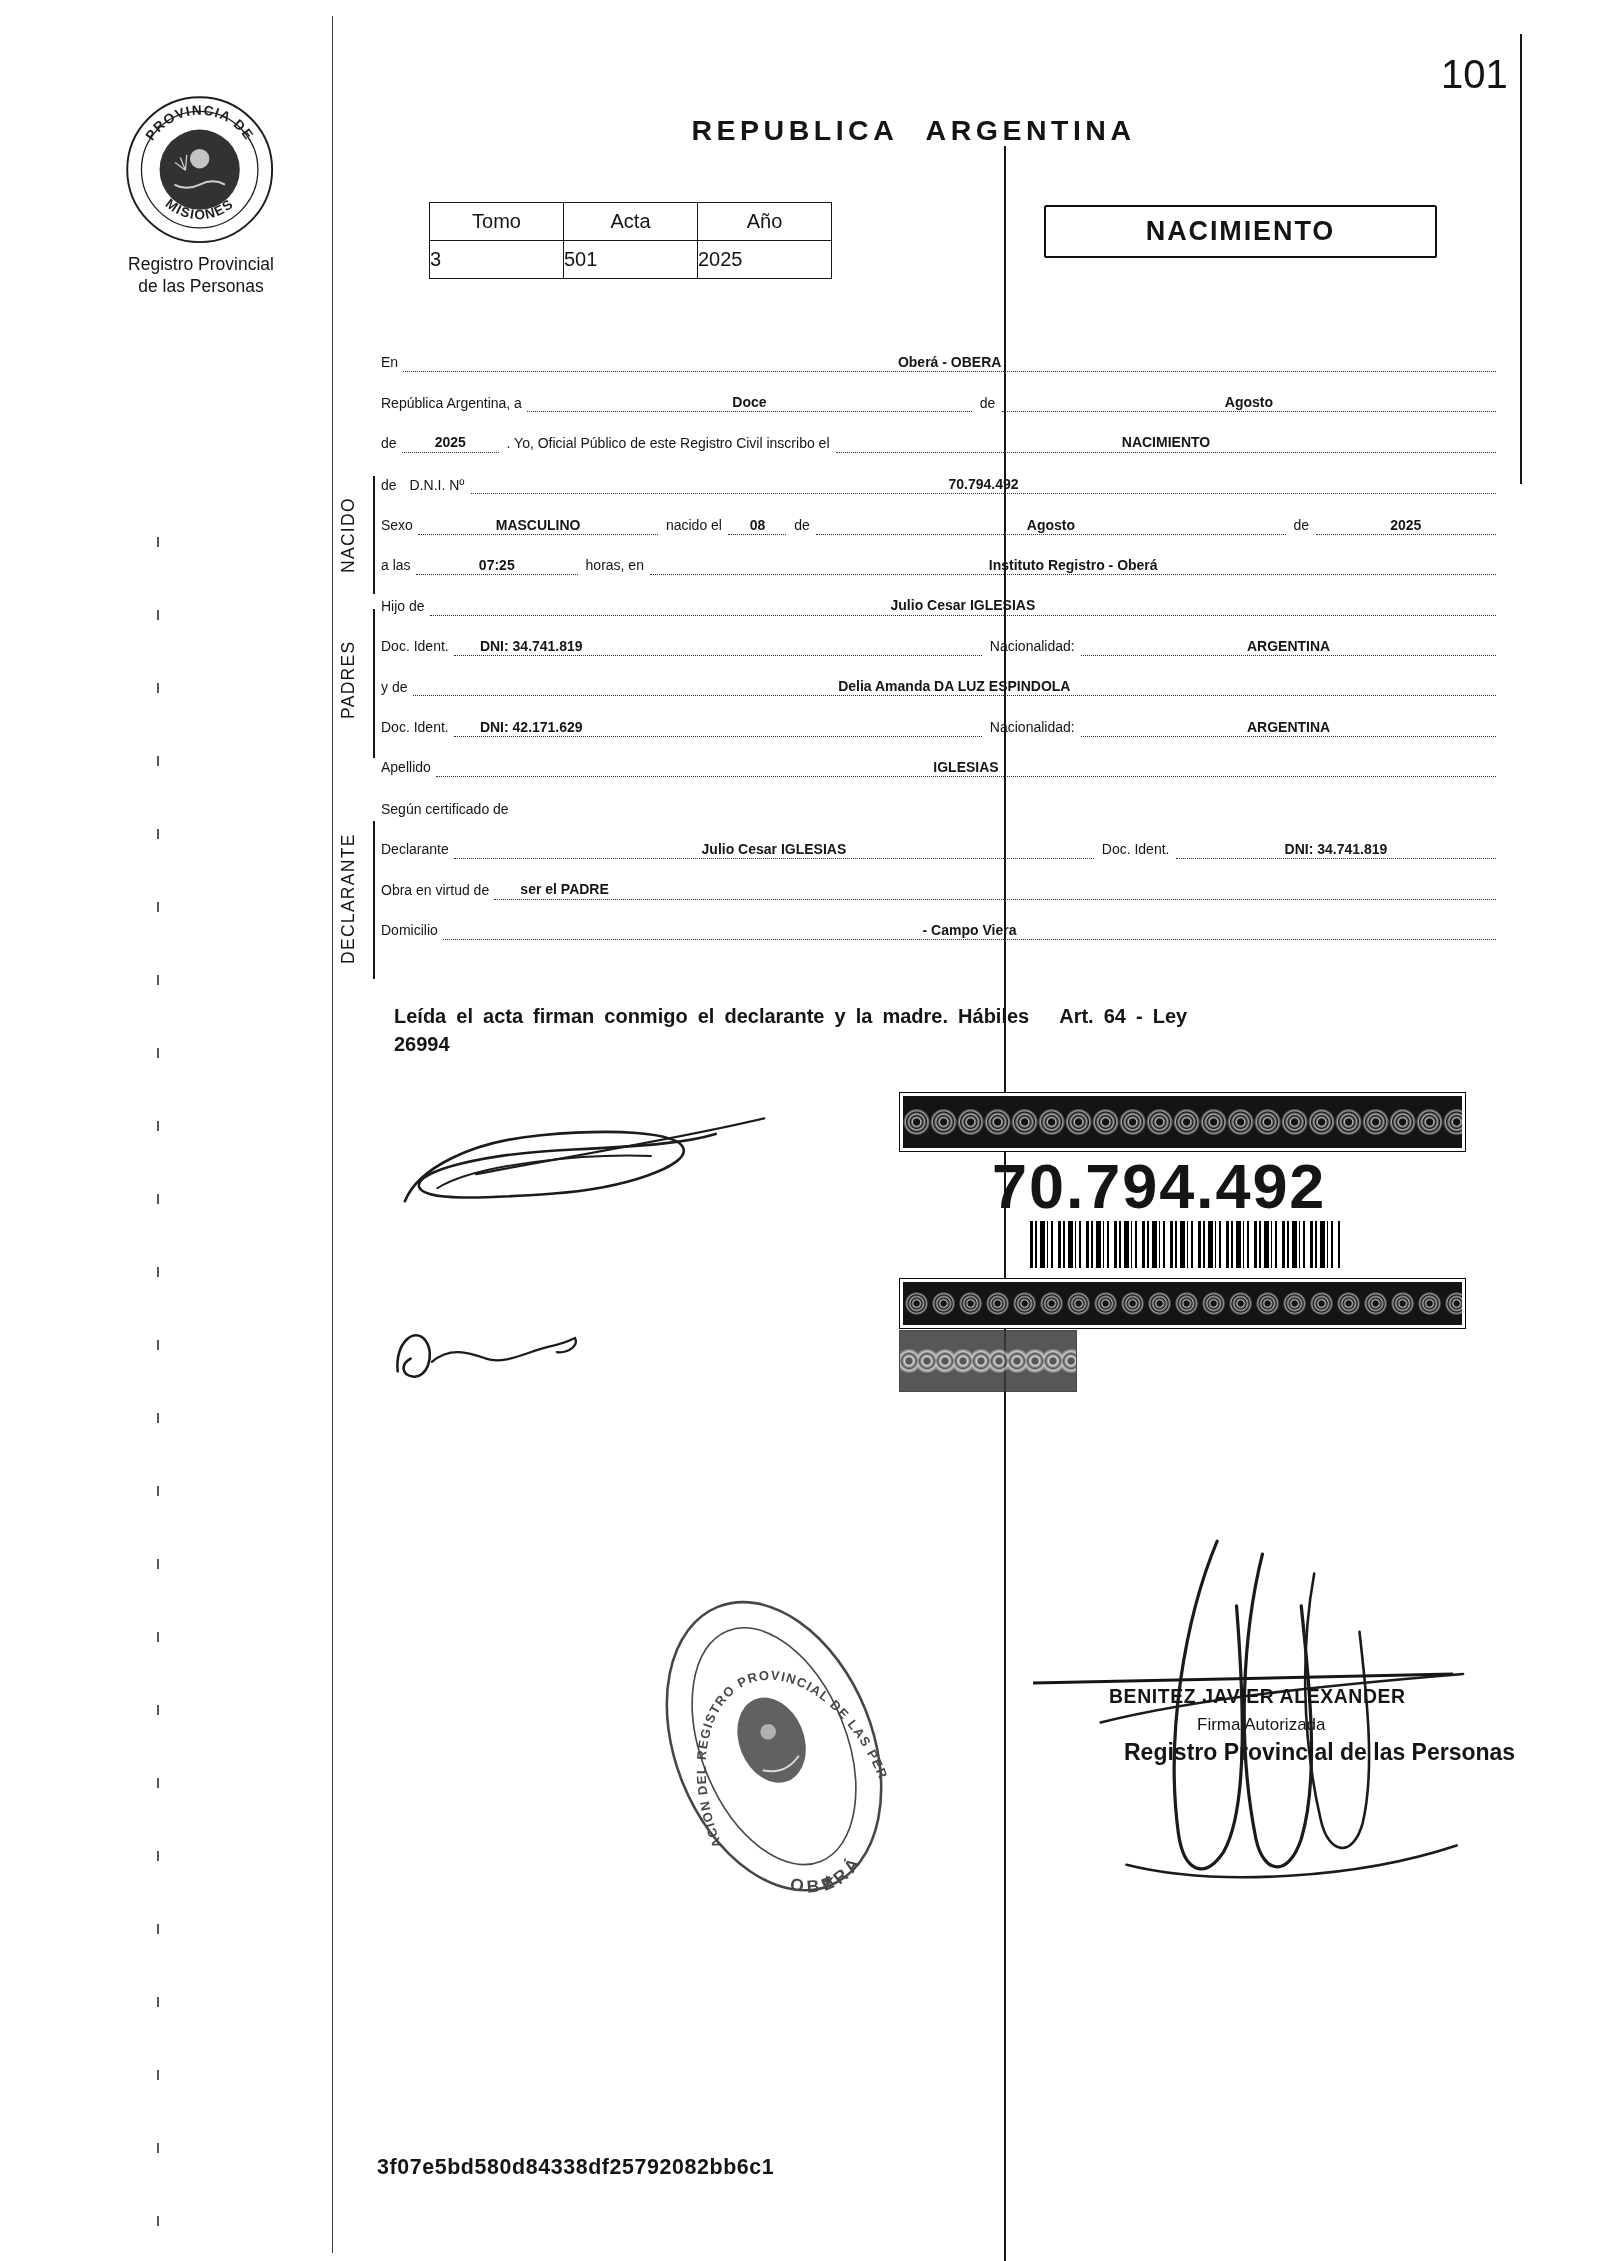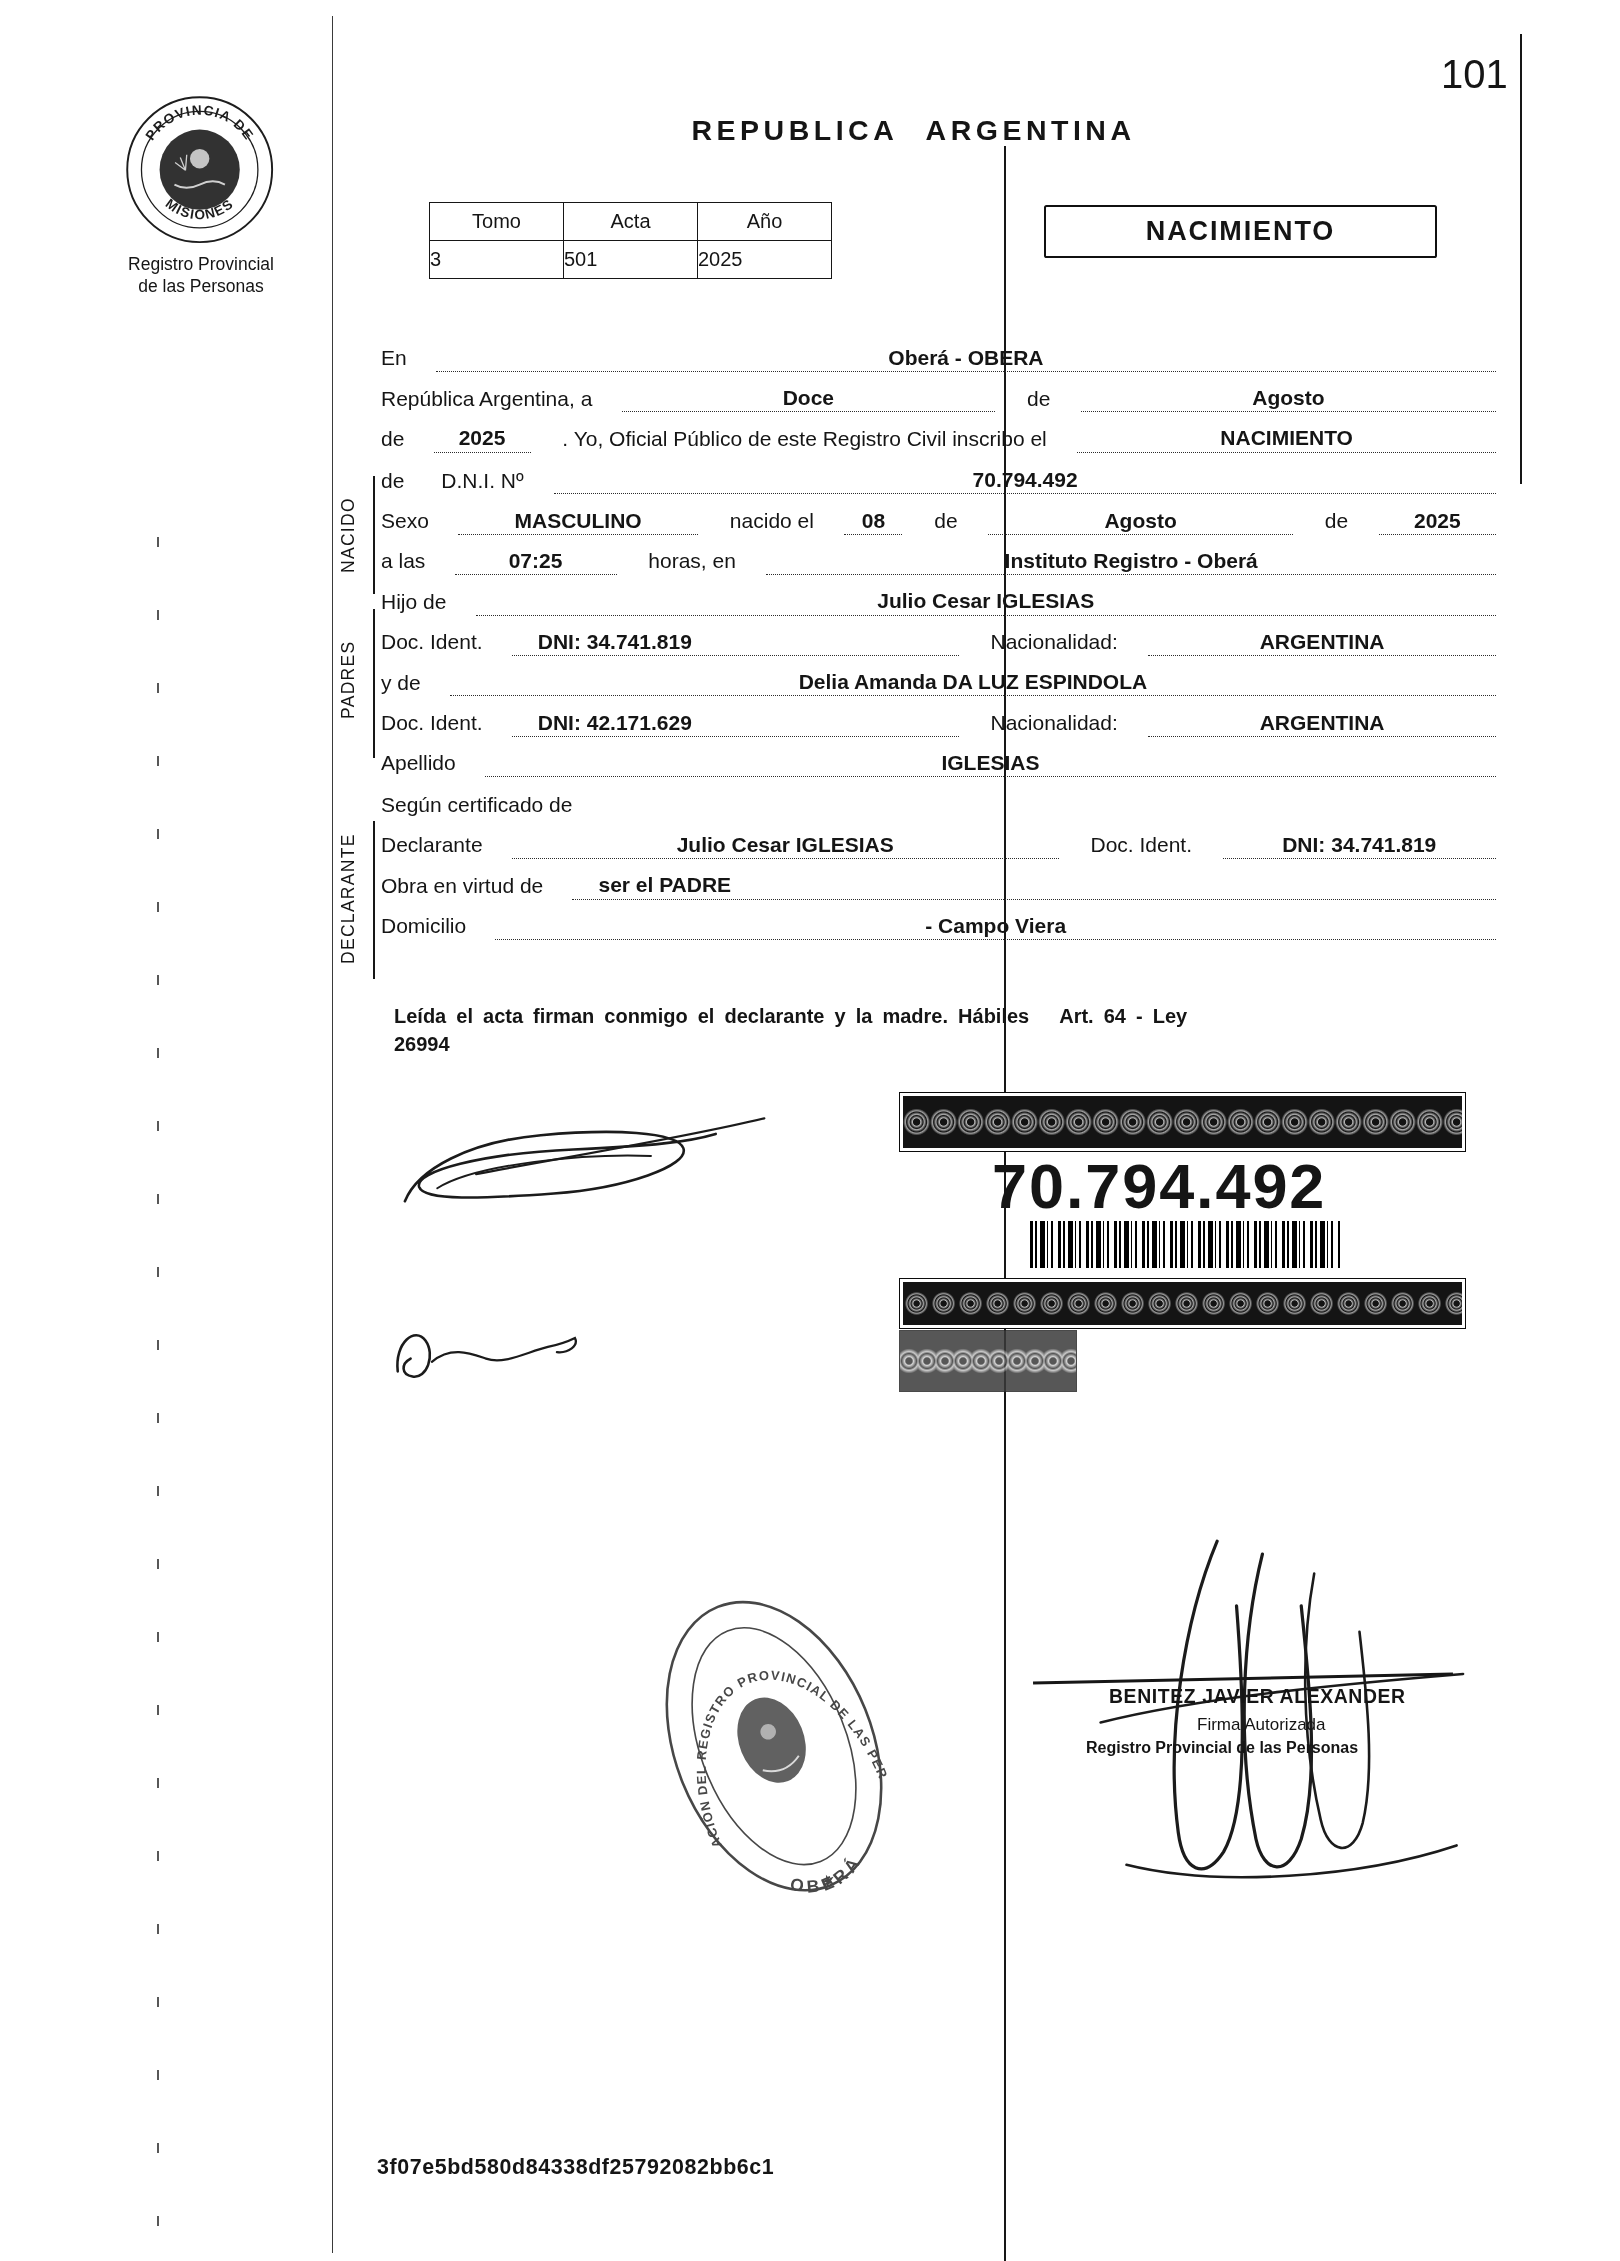--- a/index.html
+++ b/index.html
@@ -29,21 +29,21 @@
     font-size:20px;font-weight:400;padding:0;
   }
   #nac-box{
     position:absolute;left:1044px;top:205px;width:389px;height:49px;
     border:2.6px solid #101010;border-radius:2.6px;
     display:flex;align-items:center;justify-content:center;
     font-size:27px;font-weight:600;letter-spacing:1.9px;
   }
   
   #form{position:absolute;left:381px;top:342px;width:1115px;}
-  .fline{display:flex;align-items:flex-end;height:30px;margin-bottom:10.4px;font-size:21px;gap:24px;}
+  .fline{display:flex;align-items:flex-end;height:30px;margin-bottom:10.4px;font-size:14px;}
   .fl{white-space:nowrap;padding:0 5.2px 1.9px 0;}
   .fl.mid{padding:0 6.5px 1.9px 7.8px;}
   .fv{flex:1;border-bottom:1.9px dotted #2c2c2c;text-align:center;min-width:0;padding-bottom:1.3px;white-space:nowrap;}
   .fv b{font-weight:700;}
   .fv.left{text-align:left;padding-left:26px;}
   .mt18{margin-top:11.7px;}
   .mt13{margin-top:8.4px;}
   .vlabel{
     position:absolute;writing-mode:vertical-rl;transform:rotate(180deg);
     font-size:17.5px;letter-spacing:1.3px;text-align:center;width:22px;left:338px;
@@ -69,21 +69,21 @@
   #barcode{position:absolute;left:1030px;top:1221px;width:310px;height:47px;
     background:repeating-linear-gradient(90deg,
       #000 0 3.2px,#fff 3.2px 5.2px,#000 5.2px 6.5px,#fff 6.5px 10.4px,#000 10.4px 15px,
       #fff 15px 17px,#000 17px 18px,#fff 18px 21.4px,#000 21.4px 23px,#fff 23px 28px);
   }
   #hash{position:absolute;left:377px;top:2155px;font-size:21.4px;font-weight:700;letter-spacing:0.6px;}
   
   #sig-strike{position:absolute;left:1033px;top:1677px;width:420px;height:2.6px;background:#161616;transform:rotate(-1.2deg);}
   #sig-name{position:absolute;left:1109px;top:1685px;font-size:19.4px;font-weight:700;letter-spacing:0.6px;}
   #sig-role{position:absolute;left:1197px;top:1715px;font-size:17px;font-weight:400;}
-  #sig-org{position:absolute;left:1086px;top:1739px;font-size:16px;font-weight:700;}
+  #sig-org{position:absolute;left:1124px;top:1739px;font-size:23px;font-weight:700;}
   svg{position:absolute;overflow:visible;}
 </style>
 </head>
 <body>
 
 <div class="doc">
 
   <div class="vline" style="left:332px;top:16px;width:1.3px;height:2237px;background:#3a3a3a;"></div>
   <div class="vline" style="left:1004px;top:146px;width:1.9px;height:2116px;"></div>
   <div class="vline" style="left:1520px;top:34px;width:1.9px;height:450px;"></div>

